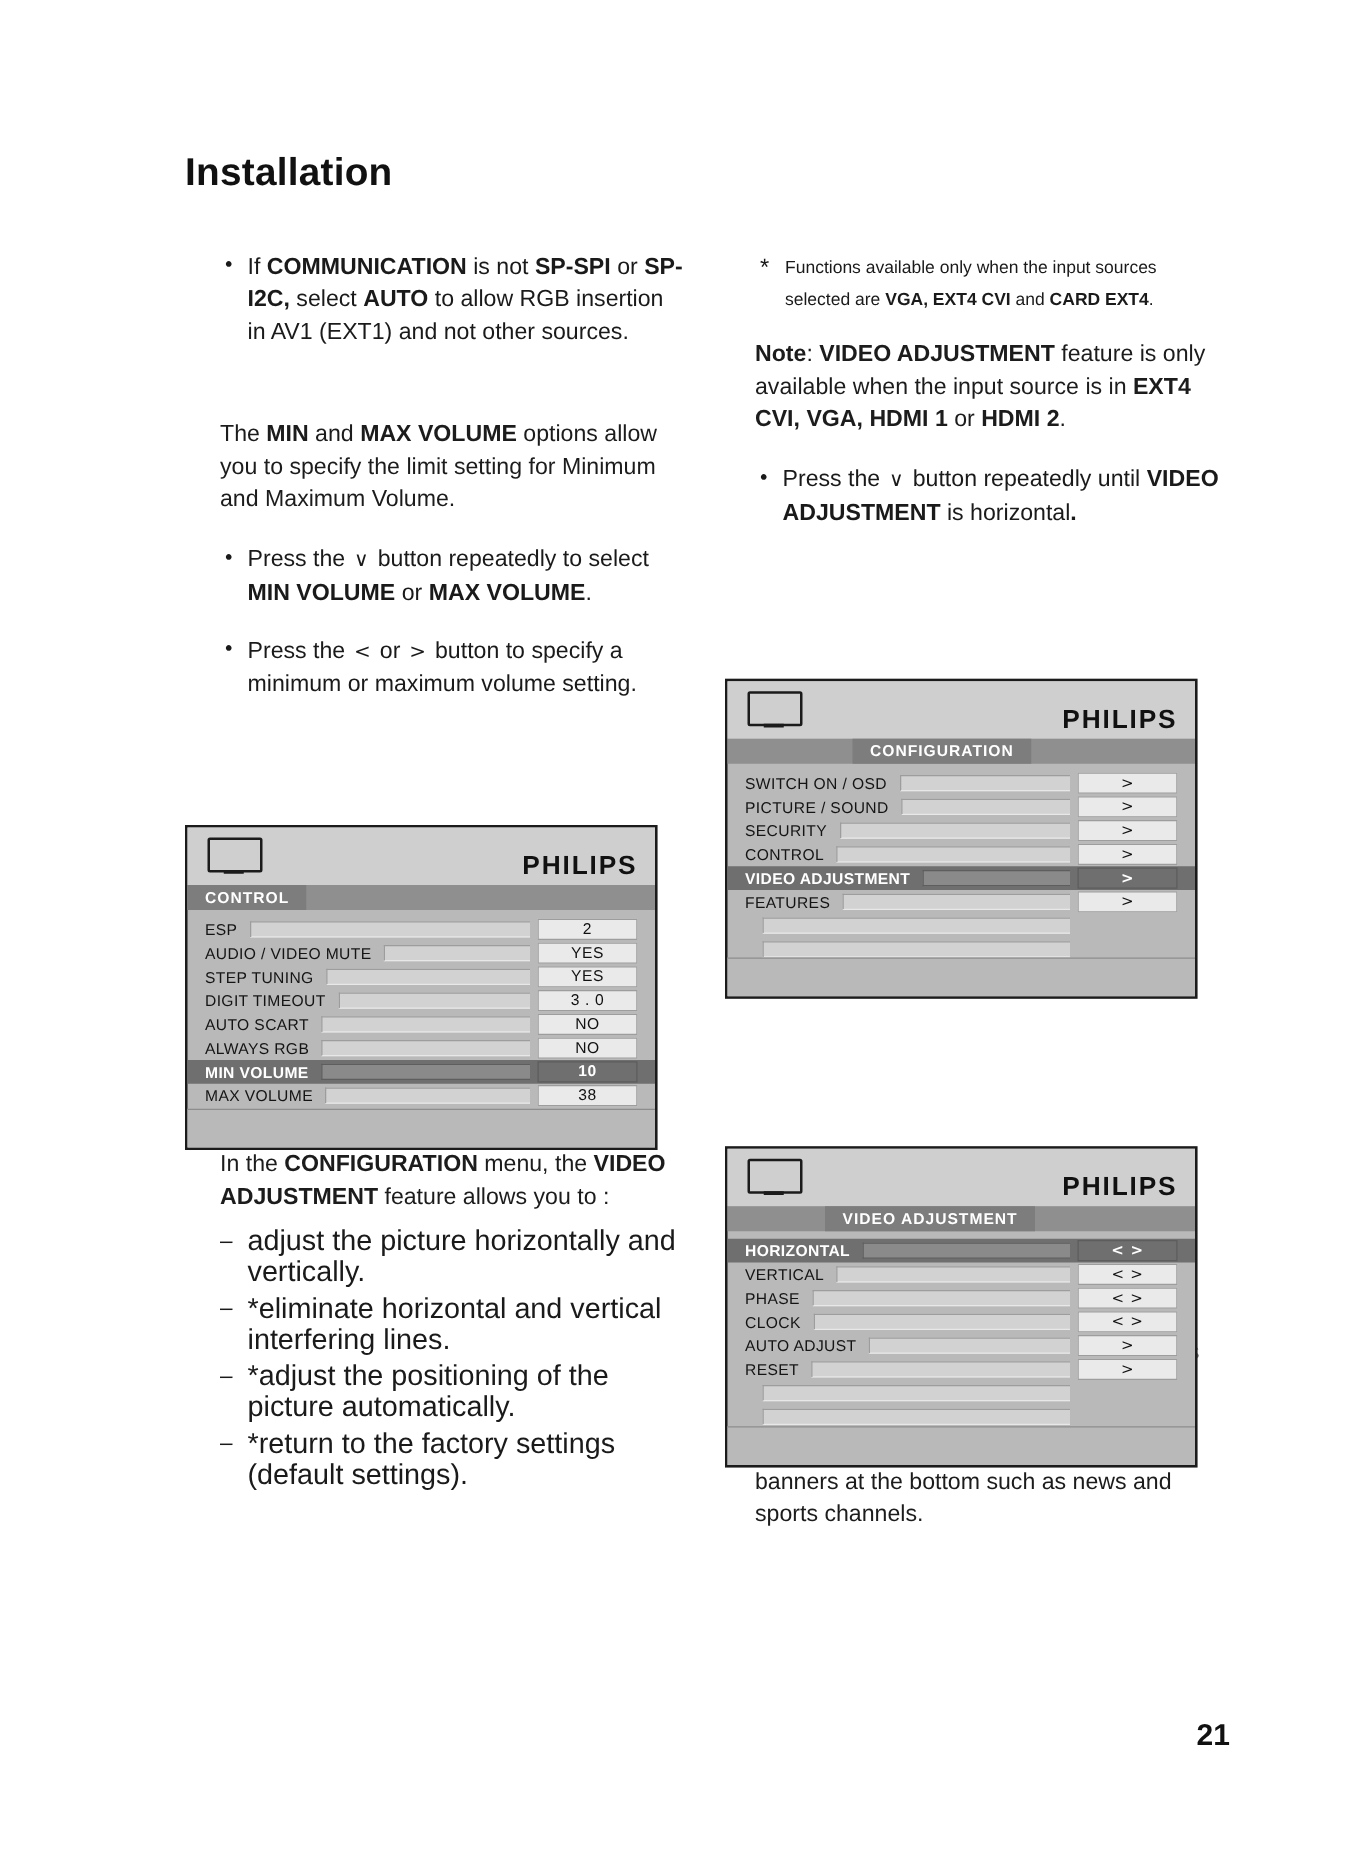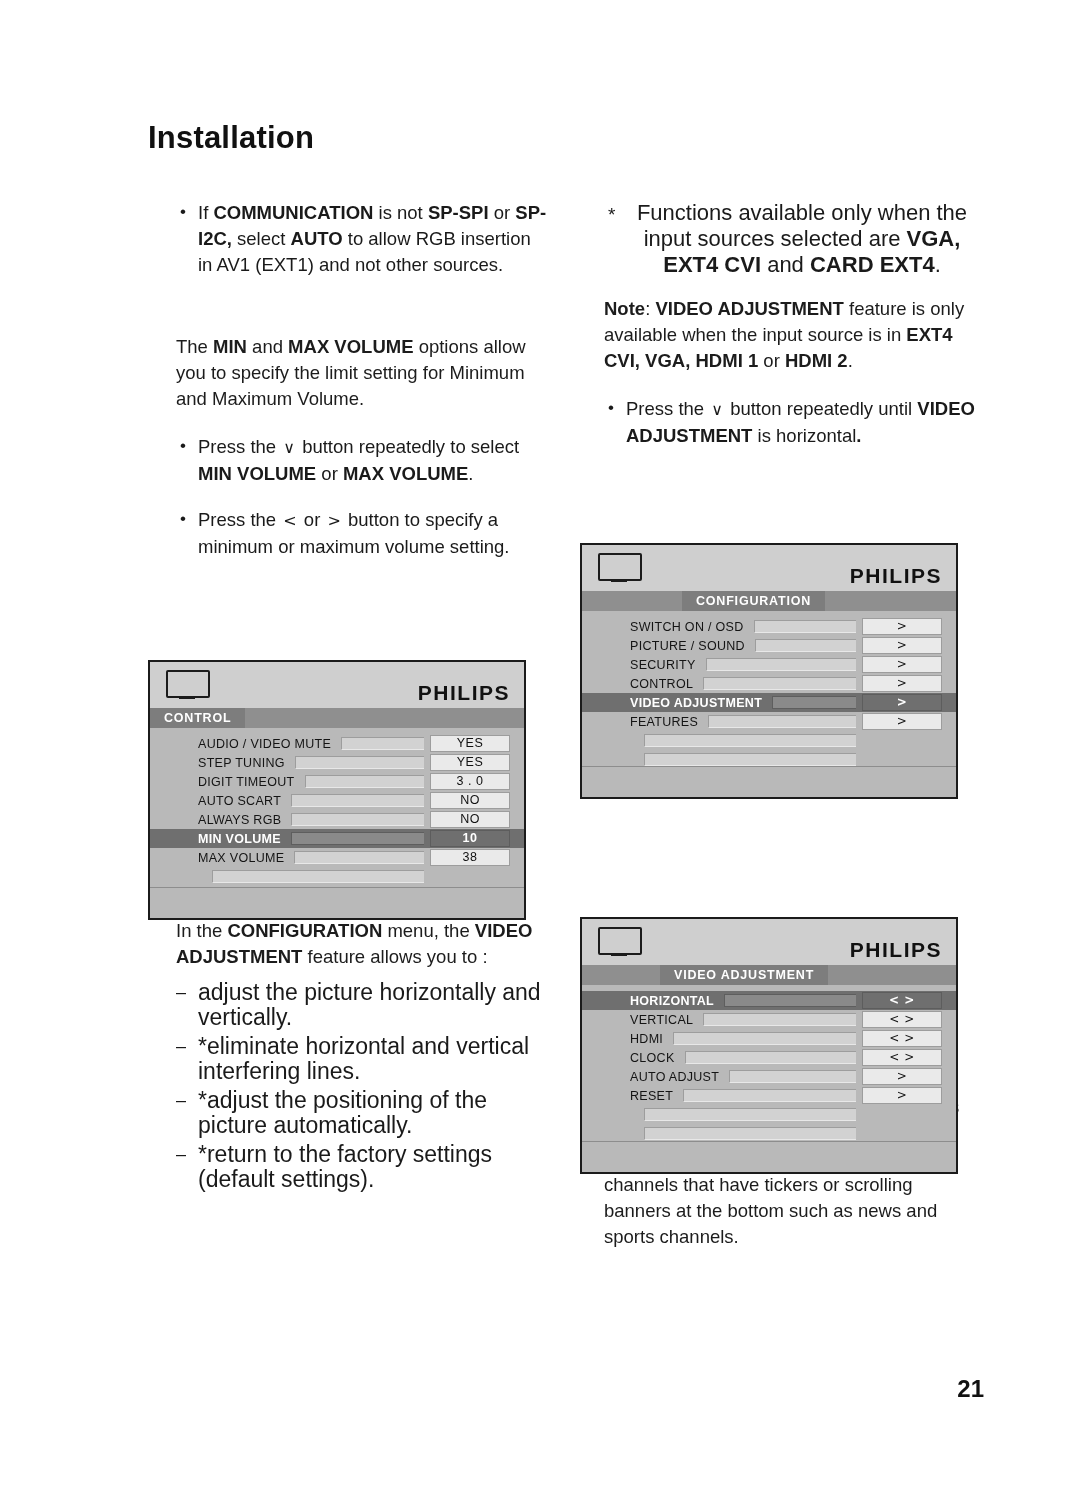--- a/index.html
+++ b/index.html
@@ -59,24 +59,23 @@
   .bullet:before {
     content: "\2022";
     position: absolute;
     left: 4px;
     top: -1px;
     font-size: 17px;
   }
   .star {
     position: relative;
     padding-left: 24px;
-    font-size: 22px;
+    font-size: 14px;
     line-height: 26px;
     margin: 0 0 18px 0;
-    text-align: center;
   }
   .star:before {
     content: "*";
     position: absolute;
     left: 4px;
     top: 2px;
     font-size: 19px;
   }
   .dash {
     position: relative;
@@ -174,21 +173,20 @@
   .osd-rows {
     position: relative;
     padding: 6px 0 0 0;
   }
   .osd-row {
     position: relative;
     height: 19px;
     margin: 0 0 0 0;
     display: flex;
     align-items: center;
-    padding-left: 34px;
   }
   .osd-row .name {
     font-size: 12.5px;
     color: #141414;
     padding-left: 14px;
     white-space: nowrap;
     letter-spacing: 0.3px;
     flex: 0 0 auto;
   }
   .osd-row .rail {
@@ -325,20 +323,25 @@
         <div class="screen"></div>
         <div class="stand"></div>
       </div>
       <div class="osd-brand">PHILIPS</div>
     </div>
     <div class="osd-titlebar">
       <div class="label">CONTROL</div>
     </div>
     <div class="osd-rows">
       <div class="osd-row">
+        <span class="name">ESP</span>
+        <span class="rail"></span>
+        <span class="val">2</span>
+      </div>
+      <div class="osd-row">
         <span class="name">AUDIO / VIDEO MUTE</span>
         <span class="rail"></span>
         <span class="val">YES</span>
       </div>
       <div class="osd-row">
         <span class="name">STEP TUNING</span>
         <span class="rail"></span>
         <span class="val">YES</span>
       </div>
       <div class="osd-row">
@@ -452,21 +455,21 @@
         <span class="name">HORIZONTAL</span>
         <span class="rail"></span>
         <span class="val arrow">&lt;   &gt;</span>
       </div>
       <div class="osd-row">
         <span class="name">VERTICAL</span>
         <span class="rail"></span>
         <span class="val arrow">&lt;   &gt;</span>
       </div>
       <div class="osd-row">
-        <span class="name">HDMI</span>
+        <span class="name">PHASE</span>
         <span class="rail"></span>
         <span class="val arrow">&lt;   &gt;</span>
       </div>
       <div class="osd-row">
         <span class="name">CLOCK</span>
         <span class="rail"></span>
         <span class="val arrow">&lt;   &gt;</span>
       </div>
       <div class="osd-row">
         <span class="name">AUTO ADJUST</span>

